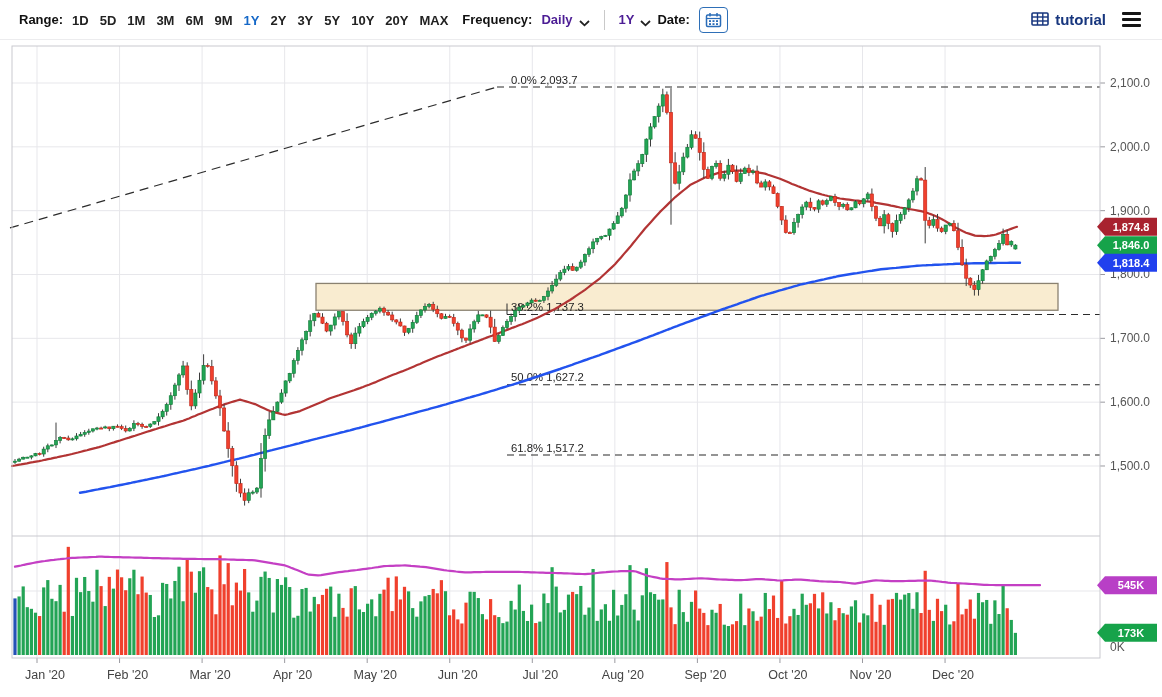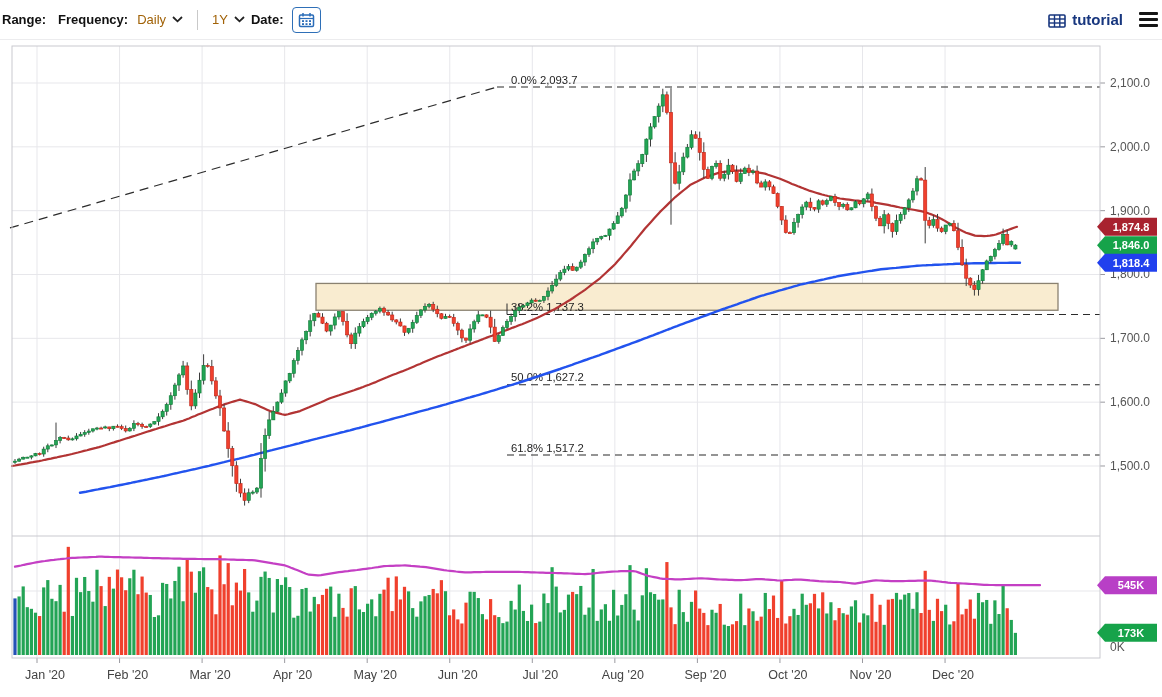--- a/index.html
+++ b/index.html
@@ -1,37 +1,38 @@
 <!DOCTYPE html>
 <html><head>
 <meta charset="utf-8">
 <style>
   html,body{margin:0;padding:0;background:#fff;width:1162px;height:697px;overflow:hidden;
     font-family:"Liberation Sans","DejaVu Sans",sans-serif;-webkit-font-smoothing:antialiased;}
-  .hdr{display:flex;align-items:center;height:40px;padding:0 2px;border-bottom:1px solid #ececee;box-sizing:border-box;}
+  .hdr{display:flex;align-items:center;height:40px;padding:0 19px;border-bottom:1px solid #ececee;box-sizing:border-box;}
   .grp-label{font-weight:700;font-size:13px;color:#111;margin-right:9px;white-space:nowrap;}
   .rng{font-size:13px;font-weight:600;color:#222;margin-right:11px;cursor:pointer;white-space:nowrap;}
   .rng.sel{color:#1568c8;}
-  .dd{display:flex;align-items:center;gap:6px;font-size:13px;font-weight:400;color:#a16207;cursor:pointer;white-space:nowrap;}
+  .dd{display:flex;align-items:flex-end;gap:6px;font-size:13px;font-weight:700;color:#4c1d95;cursor:pointer;white-space:nowrap;}
   .vdiv{width:1px;height:20px;background:#c9c9c9;margin:0 14px;}
   .freq-grp{display:flex;align-items:center;margin-left:3px;}
   .cal-btn{width:29px;height:26px;border:1.6px solid #2e6fb7;border-radius:4px;background:#fff;
     display:flex;align-items:center;justify-content:center;cursor:pointer;padding:0;}
   .right{margin-left:auto;display:flex;align-items:center;gap:14px;}
-  .brand{display:flex;align-items:flex-end;gap:6px;color:#17367e;font-weight:700;font-size:15px;cursor:pointer;}
+  .brand{display:flex;align-items:center;gap:6px;color:#17367e;font-weight:700;font-size:15px;cursor:pointer;}
   .burger{display:flex;flex-direction:column;gap:3.2px;cursor:pointer;padding:2px;}
   .burger span{display:block;width:19px;height:2.8px;background:#151515;border-radius:1px;}
   #chart{display:block;}
   text{font-family:"Liberation Sans","DejaVu Sans",sans-serif;}
 </style>
 </head>
 <body>
 
 <div class="hdr">
   <span class="grp-label">Range:</span>
+  <span id="range-options"><span class="rng">1D</span><span class="rng">5D</span><span class="rng">1M</span><span class="rng">3M</span><span class="rng">6M</span><span class="rng">9M</span><span class="rng sel">1Y</span><span class="rng">2Y</span><span class="rng">3Y</span><span class="rng">5Y</span><span class="rng">10Y</span><span class="rng">20Y</span><span class="rng">MAX</span></span>
 
   <span class="freq-grp">
     <span class="grp-label">Frequency:</span>
     <span class="dd">
       <span>Daily</span>
       <svg width="11" height="7">
           <path d="M1 1 L5.5 5.3 L10 1" stroke="#222" stroke-width="1.8" fill="none"></path>
         </svg>
     </span>
   </span>

